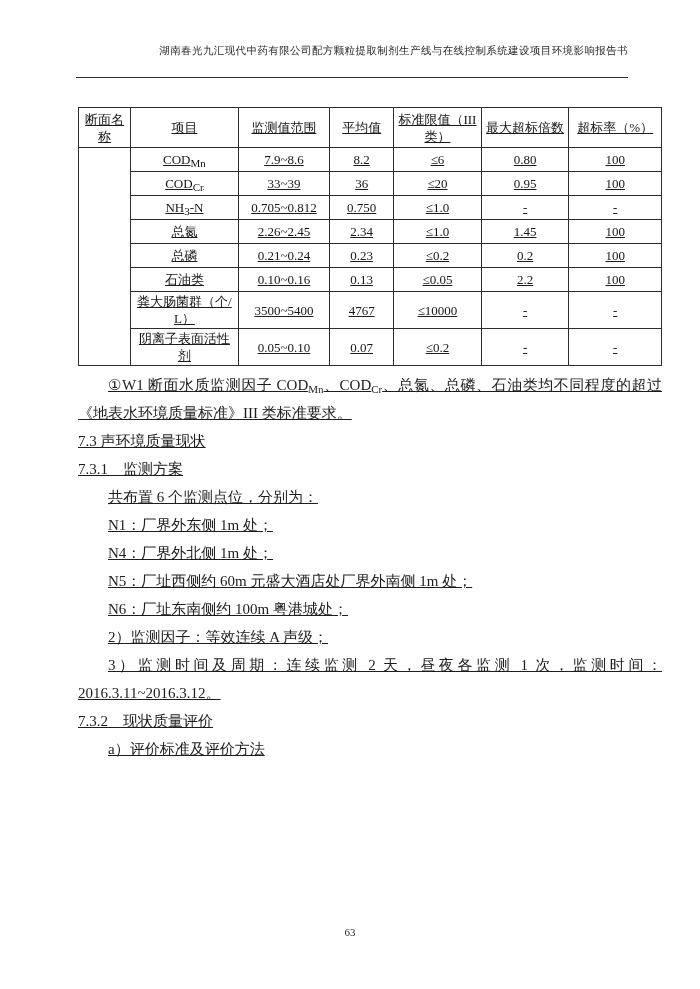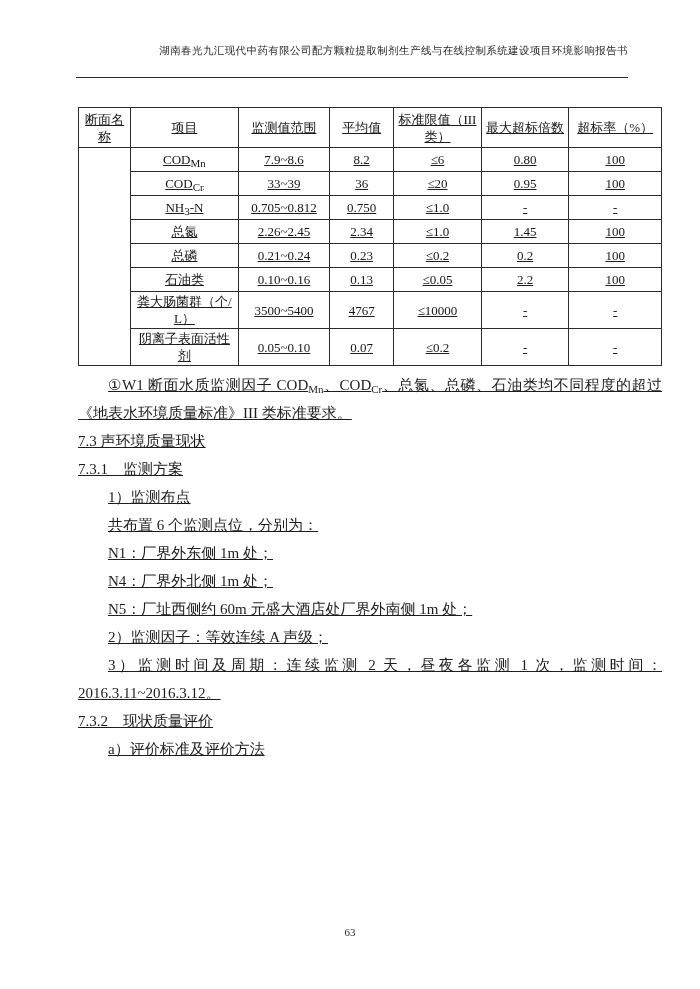--- a/index.html
+++ b/index.html
@@ -141,26 +141,26 @@
     </table>
 
     <div class="body-text">
 
       <p class="para indent"><span>①W1 断面水质监测因子 COD</span><sub class="chem">Mn</sub><span>、COD</span><sub class="chem">Cr</sub><span>、总氮、总磷、石油类均不同程度的超过《地表水环境质量标准》III 类标准要求。</span></p>
 
 
       <p class="para no-indent">7.3 声环境质量现状</p>
       <p class="para no-indent">7.3.1　监测方案</p>
 
-      <p class="para indent">1）监测布点</p>
       <p class="para indent">共布置 6 个监测点位，分别为：</p>
 
       <p class="para indent">N1：厂界外东侧 1m 处；</p>
       <p class="para indent">N4：厂界外北侧 1m 处；</p>
       <p class="para indent">N5：厂址西侧约 60m 元盛大酒店处厂界外南侧 1m 处；</p>
+      <p class="para indent">N6：厂址东南侧约 100m 粤港城处；</p>
 
       <p class="para indent">2）监测因子：等效连续 A 声级；</p>
 
       <p class="para indent stretch">3）监测时间及周期：连续监测 2 天，昼夜各监测 1 次，监测时间：</p>
       <p class="para no-indent">2016.3.11~2016.3.12。</p>
 
       <p class="para no-indent">7.3.2　现状质量评价</p>
       <p class="para indent">a）评价标准及评价方法</p>
     </div>
 

